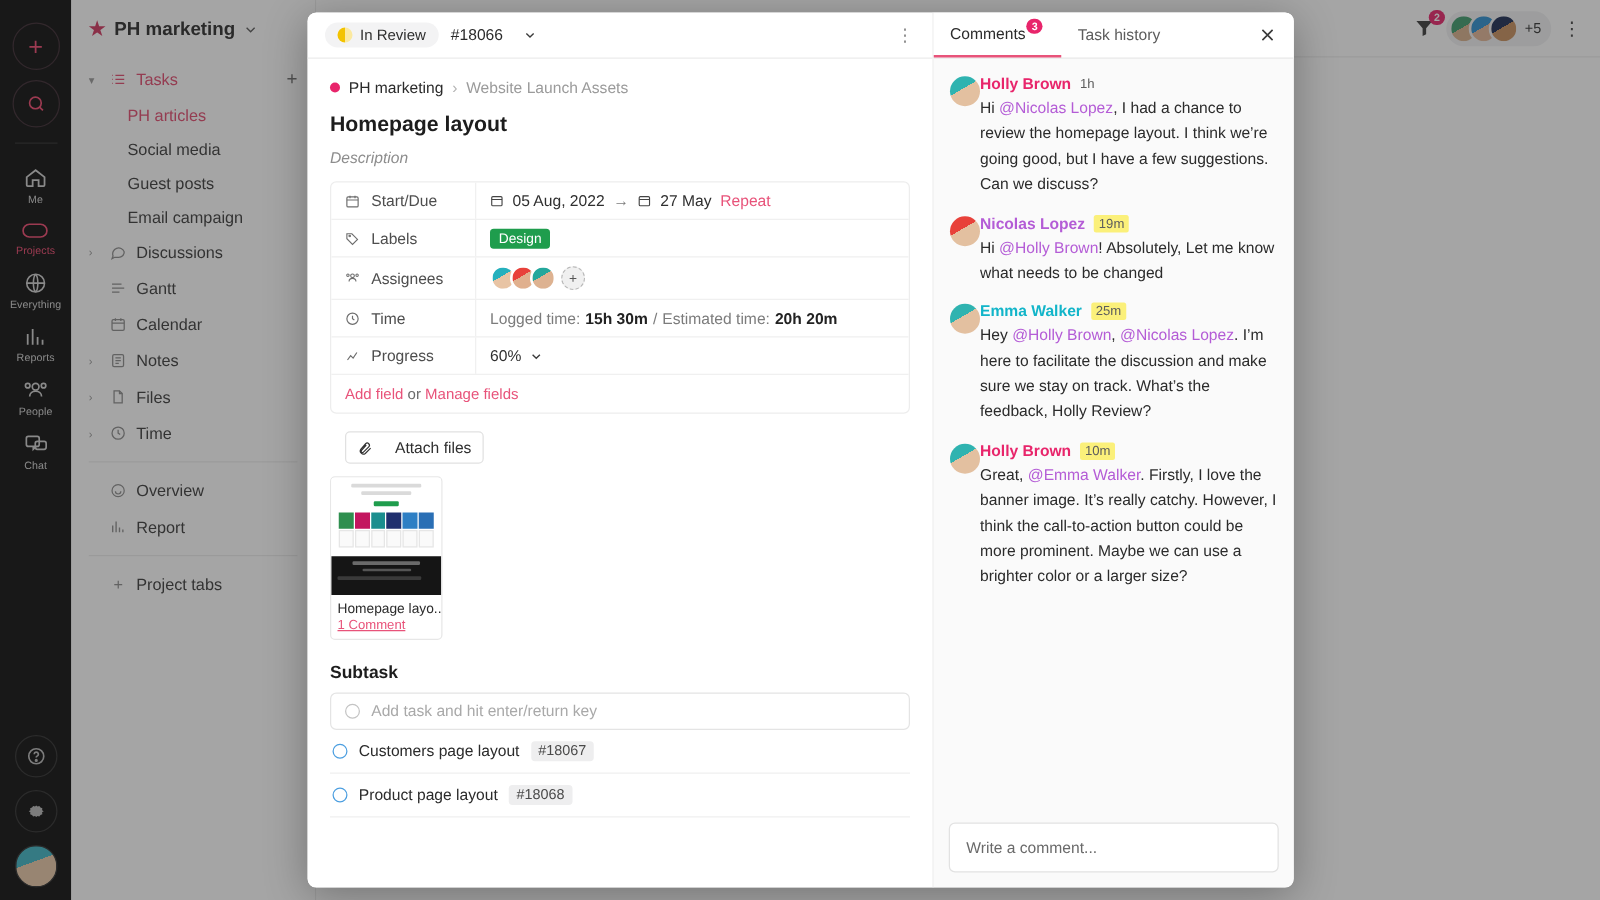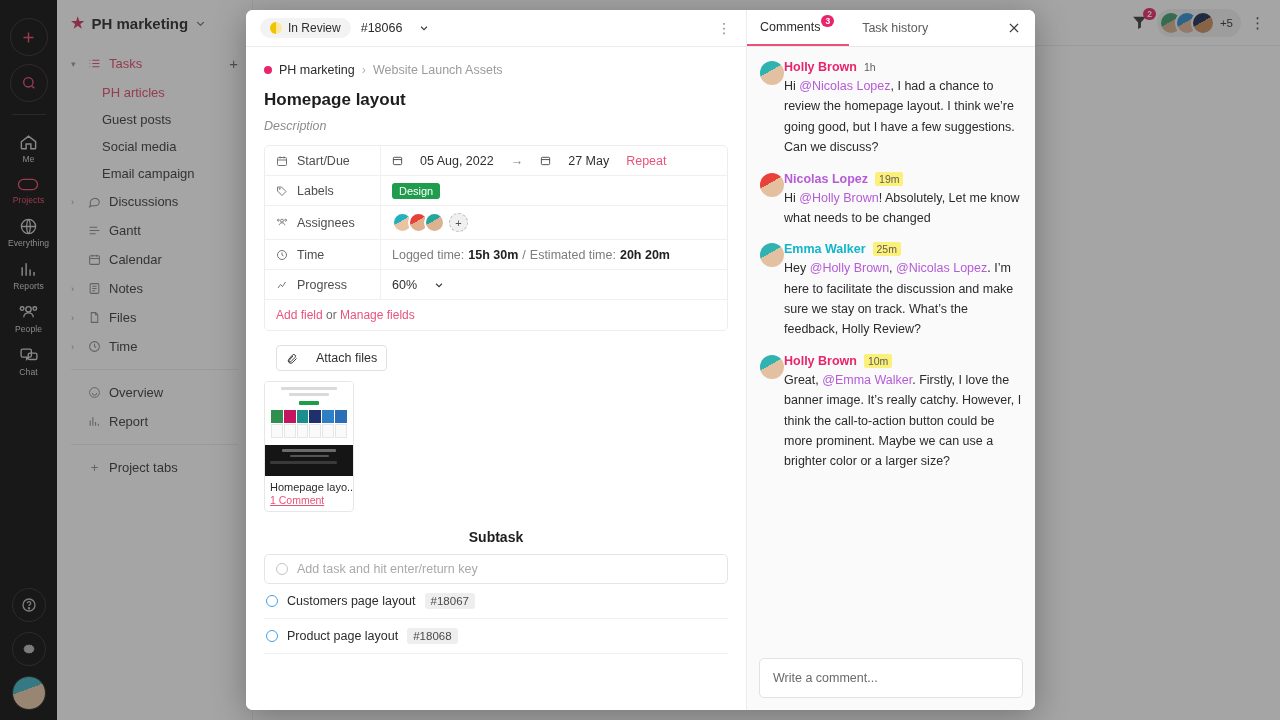--- a/index.html
+++ b/index.html
@@ -128,21 +128,21 @@
 
   .ftable { border: 1px solid #ededed; border-radius: 5px; overflow: hidden; }
   .frow { display: flex; border-bottom: 1px solid #f0f0f0; min-height: 30px; align-items: center; }
   .frow:last-child { border-bottom: none; }
   .flabel {
     width: 116px; flex: none; display: flex; align-items: center; gap: 8px;
     padding: 6px 10px; font-size: 12.5px; color: #4e4e4e; align-self: stretch;
     border-right: 1px solid #f0f0f0;
   }
   .flabel .fi { width: 14px; color: #6e6e6e; display: inline-flex; justify-content: center; font-size: 12px; }
-  .fval { flex: 1; padding: 6px 11px; font-size: 12.5px; color: #2f2f2f; display: flex; align-items: center; gap: 17px; flex-wrap: wrap; }
+  .fval { flex: 1; padding: 6px 11px; font-size: 12.5px; color: #2f2f2f; display: flex; align-items: center; gap: 7px; flex-wrap: wrap; }
   .fval .muted { color: #7c7c7c; }
   .fval .bold { font-weight: bold; color: #222; }
   .link-pink { color: #e8537a; }
   .tag-green { background: #1f9d4d; color: #fff; font-size: 11px; border-radius: 3px; padding: 2px 7px; }
   .assn { display: flex; align-items: center; }
   .assn .a { width: 21px; height: 21px; border-radius: 50%; border: 2px solid #fff; margin-right: -5px; }
   .assn .plus {
     width: 19px; height: 19px; border-radius: 50%; background: #f0f0f0;
     border: 1px dashed #b9b9b9; display: flex; align-items: center;
     justify-content: center; font-size: 11px; color: #555; margin-left: 9px;
@@ -162,21 +162,21 @@
   .thumb .t-btn { width: 20px; height: 4px; background: #1f9d4d; margin: 0 auto 5px; border-radius: 1px; }
   .thumb .t-cols { display: flex; gap: 1px; padding: 0 2px; }
   .thumb .t-cols i { flex: 1; height: 13px; display: block; }
   .thumb .t-grid { display: flex; gap: 1px; padding: 1px 2px 0; }
   .thumb .t-grid i { flex: 1; height: 14px; background: #fafafa; border: 1px solid #e6e6e6; display: block; }
   .thumb .t-dark { height: 31px; background: #151515; padding: 4px 5px 0; }
   .thumb .t-dark .dl { height: 2.5px; background: #4c4c4c; margin-bottom: 2.5px; border-radius: 1px; }
   .fc-name { font-size: 11px; color: #2b2b2b; padding: 5px 5px 1px; white-space: nowrap; overflow: hidden; }
   .fc-cmt { font-size: 10.5px; color: #e8537a; text-decoration: underline; padding: 0 5px 5px; }
 
-  .sub-h { font-size: 14px; font-weight: bold; color: #1d1d1d; margin: 17px 0 9px; text-align: center; }
+  .sub-h { font-size: 14px; font-weight: bold; color: #1d1d1d; margin: 17px 0 9px; }
   .sub-input {
     border: 1px solid #e4e4e4; border-radius: 5px; height: 30px;
     display: flex; align-items: center; gap: 9px; padding: 0 11px;
     font-size: 12.5px; color: #a9a9a9;
   }
   .circ-o { width: 12px; height: 12px; border-radius: 50%; border: 1.5px solid #c4c4c4; flex: none; }
   .circ-b { width: 12px; height: 12px; border-radius: 50%; border: 1.5px solid #4d9fe0; flex: none; }
   .sub-row {
     display: flex; align-items: center; gap: 9px; padding: 9px 2px;
     border-bottom: 1px solid #f0f0f0; font-size: 12.5px; color: #2b2b2b;
@@ -308,22 +308,22 @@
       <span class="caret">▾</span>
       <span class="nico">
         <svg class="svgi" width="13" height="13" viewBox="0 0 24 24" fill="none" stroke="currentColor" stroke-width="2">
             <path d="M8 6h13M8 12h13M8 18h13M3 6h1M3 12h1M3 18h1"></path>
           </svg>
       </span>
       <span>Tasks</span>
       <span class="nav-plus">+</span>
     </div>
     <div class="nav-sub accent">PH articles</div>
+    <div class="nav-sub">Social media</div>
     <div class="nav-sub">Guest posts</div>
-    <div class="nav-sub">Social media</div>
     <div class="nav-sub">Email campaign</div>
 
     <div class="nav-row">
       <span class="caret">›</span>
       <span class="nico">
         <svg class="svgi" width="13" height="13" viewBox="0 0 24 24" fill="none" stroke="currentColor" stroke-width="1.9">
             <path d="M21 12a8 8 0 01-8 8H7l-4 2 1.5-4A8 8 0 1121 12z"></path>
           </svg>
       </span>
       <span>Discussions</span>

